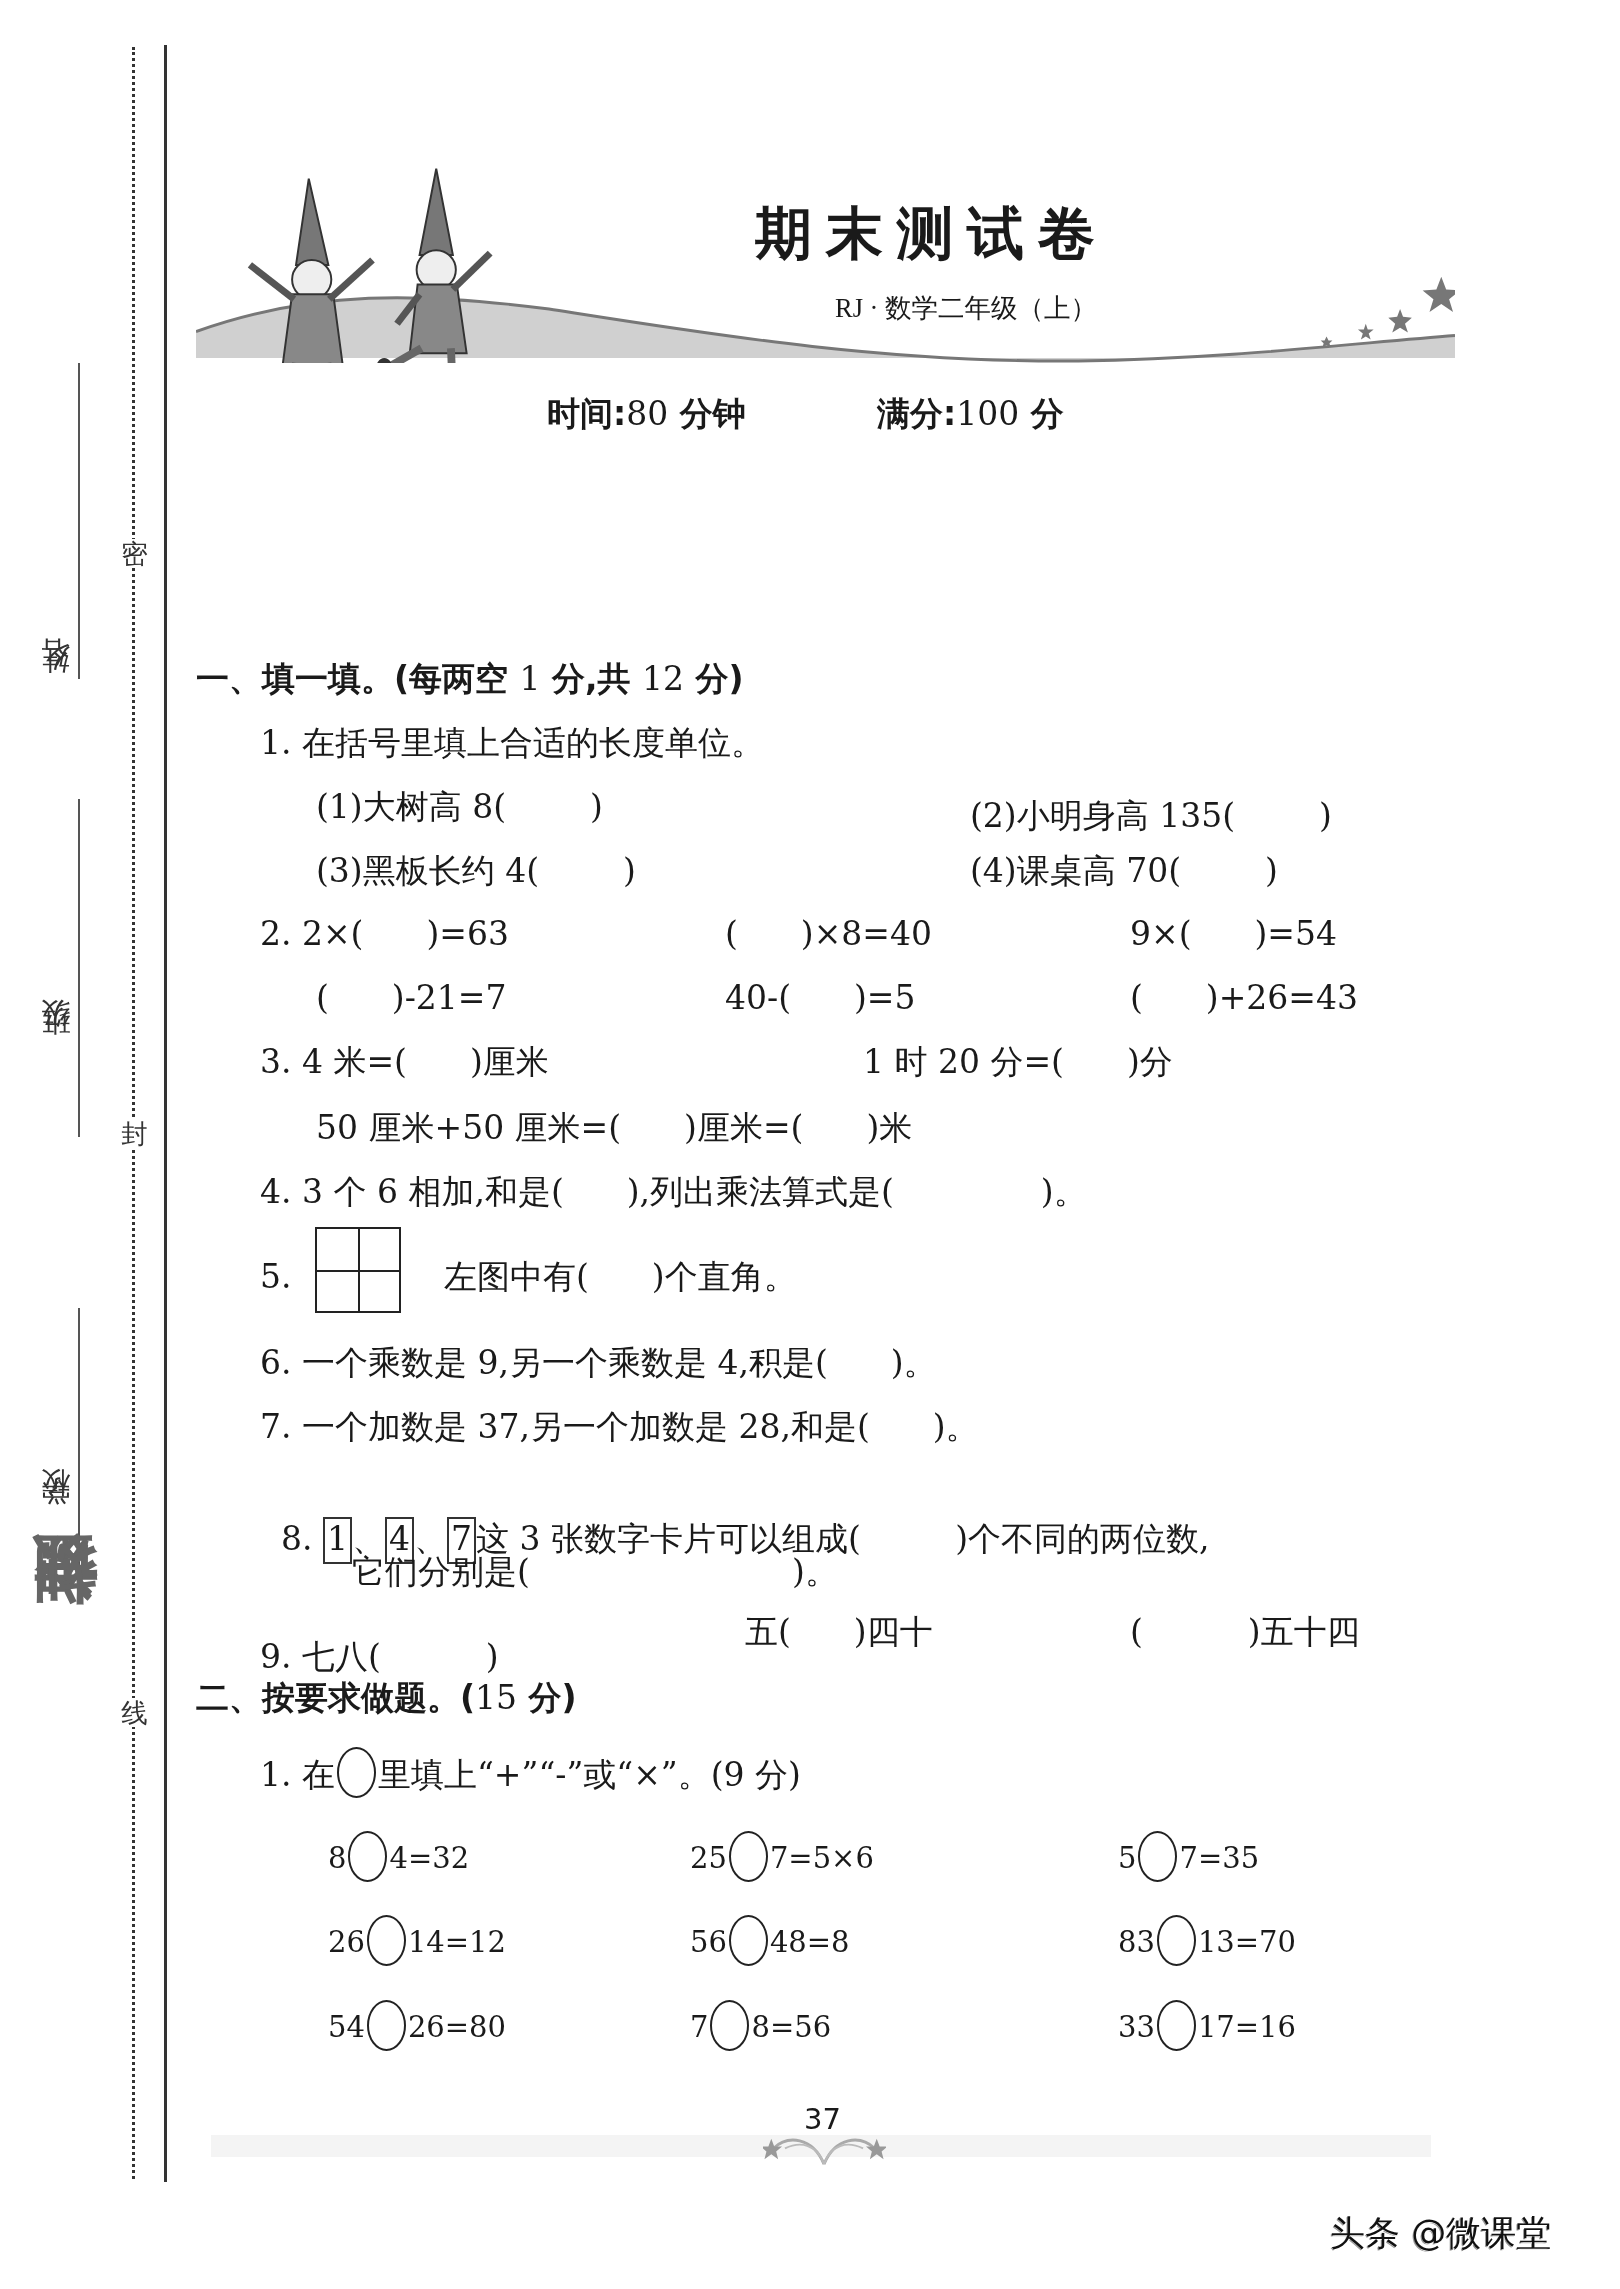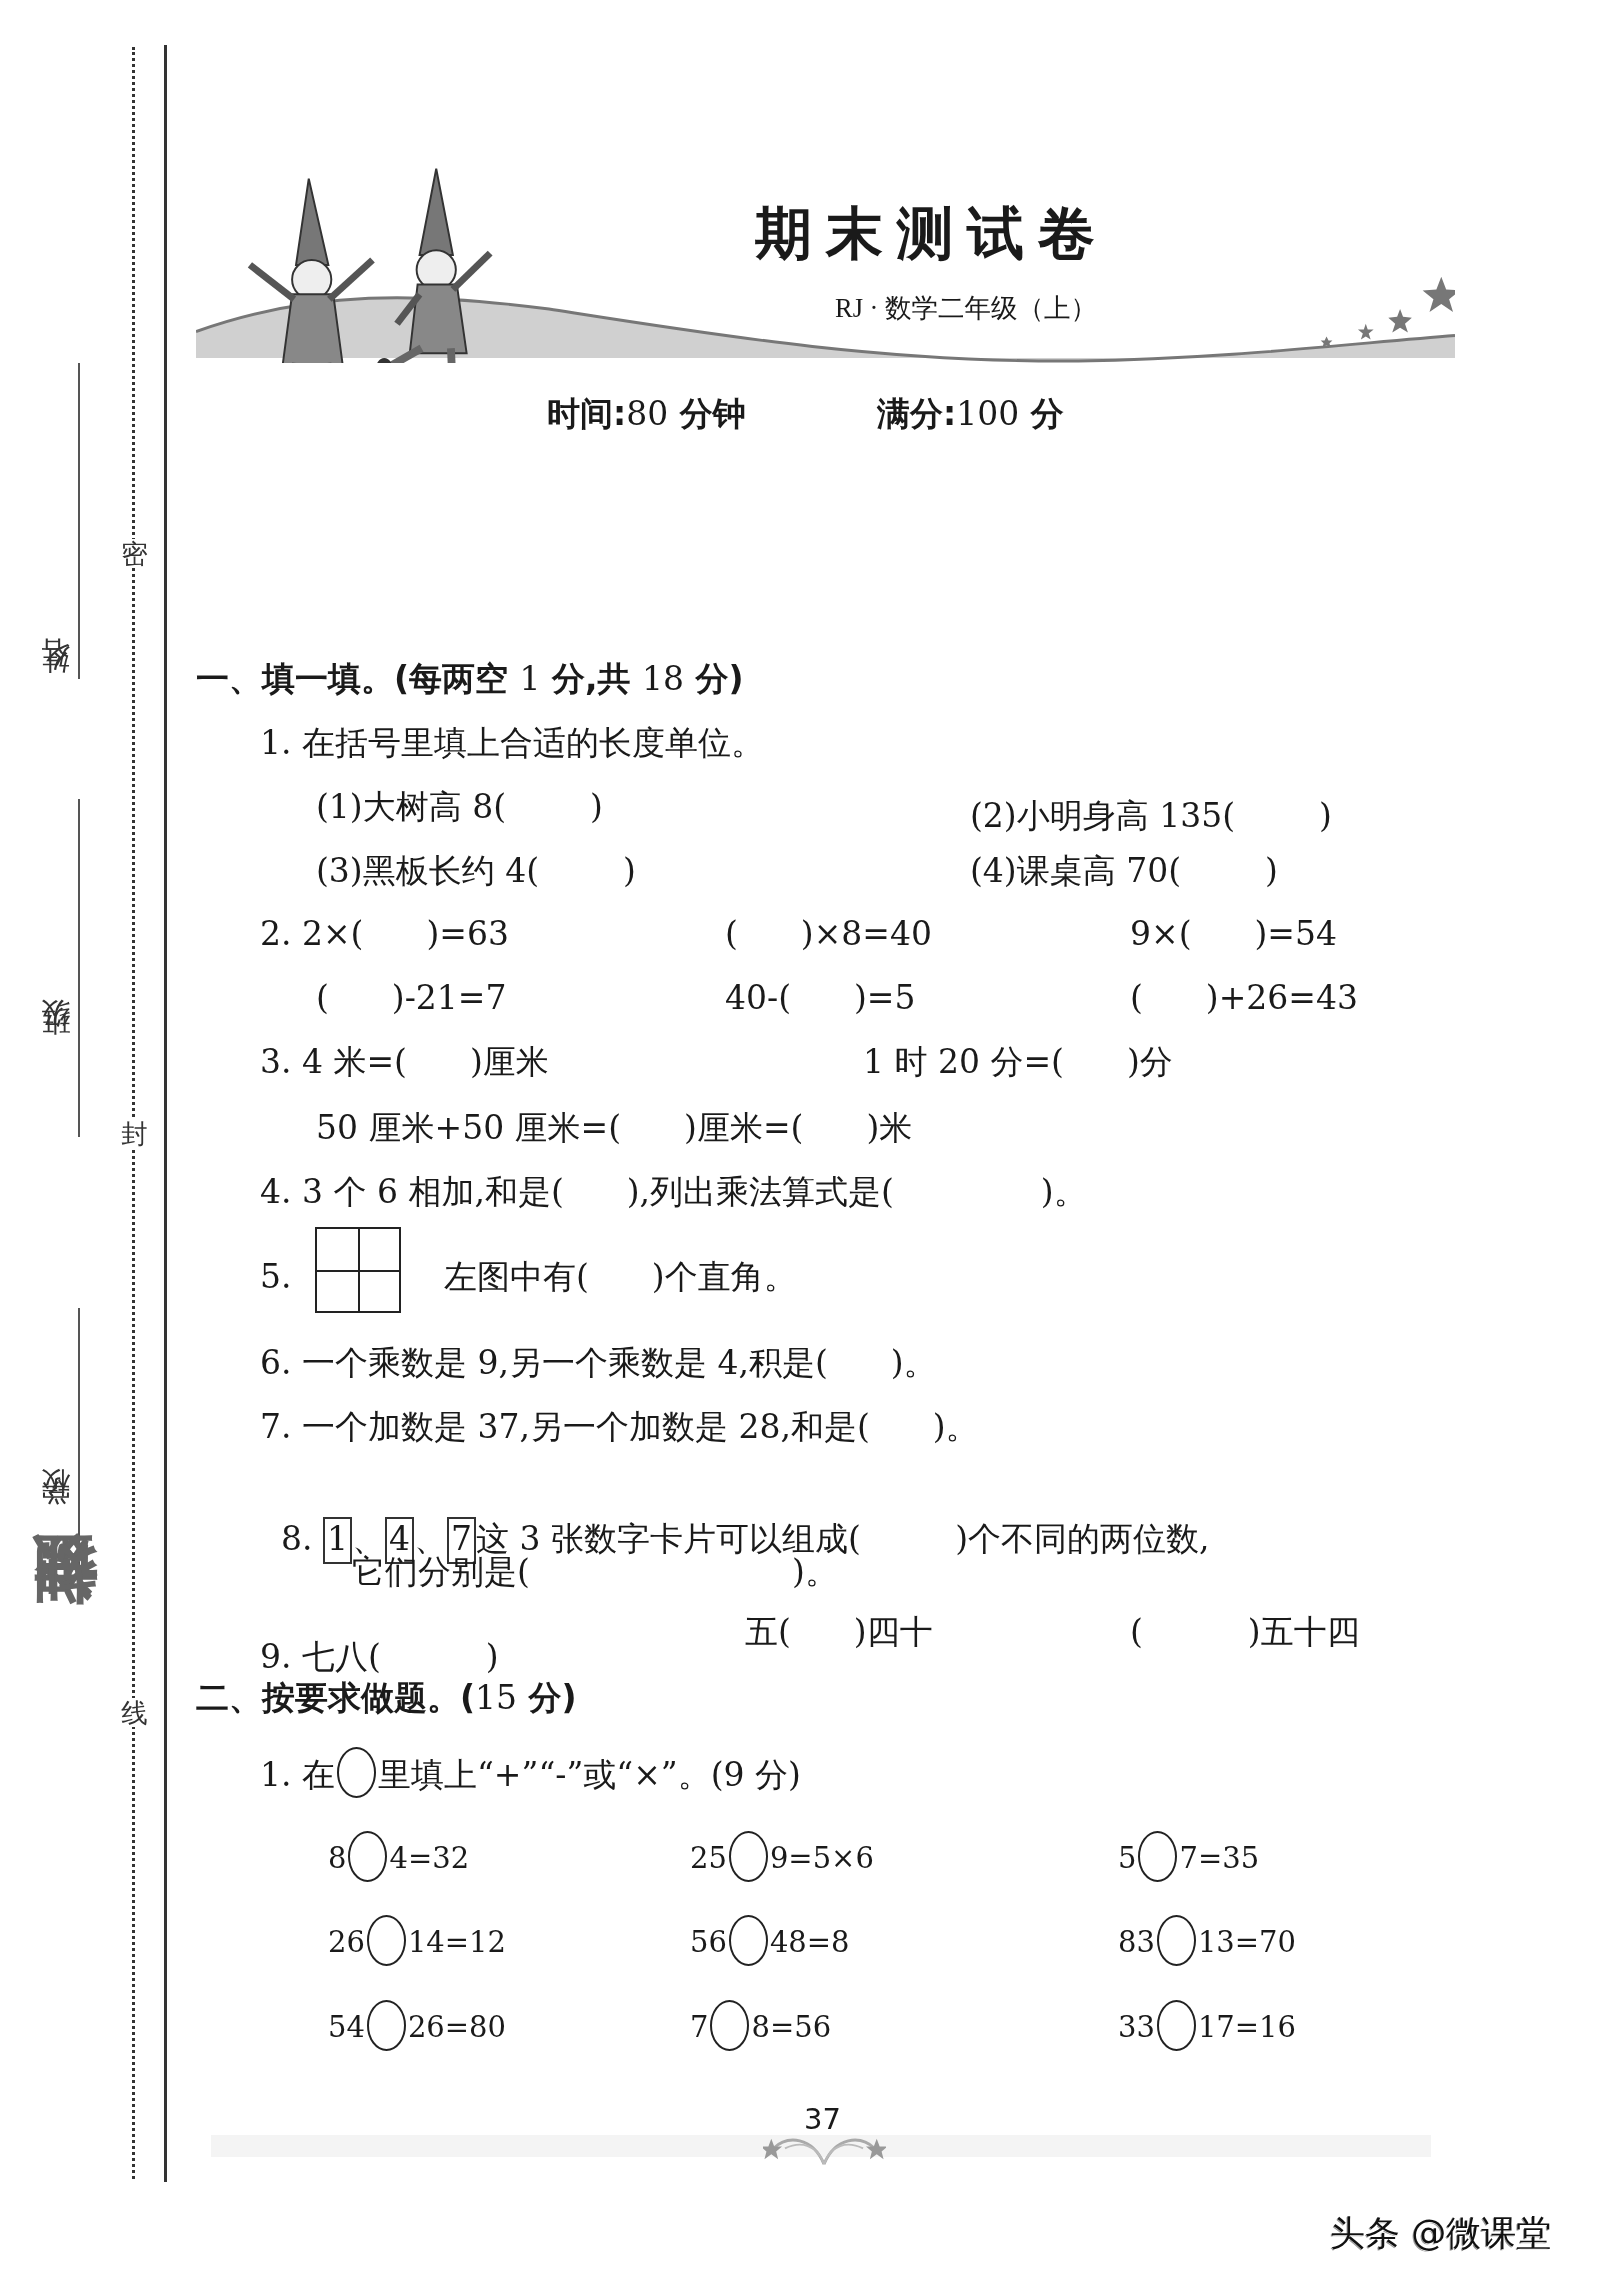--- a/index.html
+++ b/index.html
@@ -116,21 +116,21 @@
       <col style="width:107px">
       <col style="width:107px">
       <col style="width:107px">
       <col style="width:128px">
       <col style="width:128px">
   </colgroup>
   <tbody>
 </tbody>
   </table>
 
-<div class="sec" style="top:657px;"><span>一、填一填。(每两空 </span><span class="num">1</span><span> 分,共 </span><span class="num">18</span><span> 分)</span></div>
+<div class="sec" style="top:657px;"><span>一、填一填。(每两空 </span><span class="num">1</span><span> 分,共 </span><span class="num">12</span><span> 分)</span></div>
 
 <div class="line" style="left:260px; top:723px;">1. 在括号里填上合适的长度单位。</div>
 <div class="line" style="left:316px; top:787px;">(1)大树高 8(        )</div>
 <div class="line" style="left:970px; top:796px;">(2)小明身高 135(        )</div>
 <div class="line" style="left:316px; top:851px;">(3)黑板长约 4(        )</div>
 <div class="line" style="left:970px; top:851px;">(4)课桌高 70(        )</div>
 
 <div class="line" style="left:260px; top:914px;">2. 2×(      )=63</div>
 <div class="line" style="left:725px; top:914px;">(      )×8=40</div>
 <div class="line" style="left:1130px; top:914px;">9×(      )=54</div>
@@ -161,21 +161,21 @@
 
 <div class="line" style="left:260px; top:1612px;margin-top:25px;">9. 七八(          )</div>
 <div class="line" style="left:745px; top:1612px;">五(      )四十</div>
 <div class="line" style="left:1130px; top:1612px;">(          )五十四</div>
 
 <div class="sec" style="top:1676px;"><span>二、按要求做题。(</span><span class="num">15</span><span> 分)</span></div>
 
 <div class="line" style="left:260px; top:1751px;"><span>1. 在</span><span class="circ"></span><span>里填上“+”“-”或“×”。(9 分)</span></div>
 
 <div class="eq" style="left:316px; top:1833px;"><span>8</span><span class="circ"></span><span>4=32</span></div>
-<div class="eq" style="left:678px; top:1833px;"><span>25</span><span class="circ"></span><span>9=5×6</span></div>
+<div class="eq" style="left:678px; top:1833px;"><span>25</span><span class="circ"></span><span>7=5×6</span></div>
 <div class="eq" style="left:1106px; top:1833px;"><span>5</span><span class="circ"></span><span>7=35</span></div>
 
 <div class="eq" style="left:316px; top:1917px;"><span>26</span><span class="circ"></span><span>14=12</span></div>
 <div class="eq" style="left:678px; top:1917px;"><span>56</span><span class="circ"></span><span>48=8</span></div>
 <div class="eq" style="left:1106px; top:1917px;"><span>83</span><span class="circ"></span><span>13=70</span></div>
 
 <div class="eq" style="left:316px; top:2002px;"><span>54</span><span class="circ"></span><span>26=80</span></div>
 <div class="eq" style="left:678px; top:2002px;"><span>7</span><span class="circ"></span><span>8=56</span></div>
 <div class="eq" style="left:1106px; top:2002px;"><span>33</span><span class="circ"></span><span>17=16</span></div>
 

